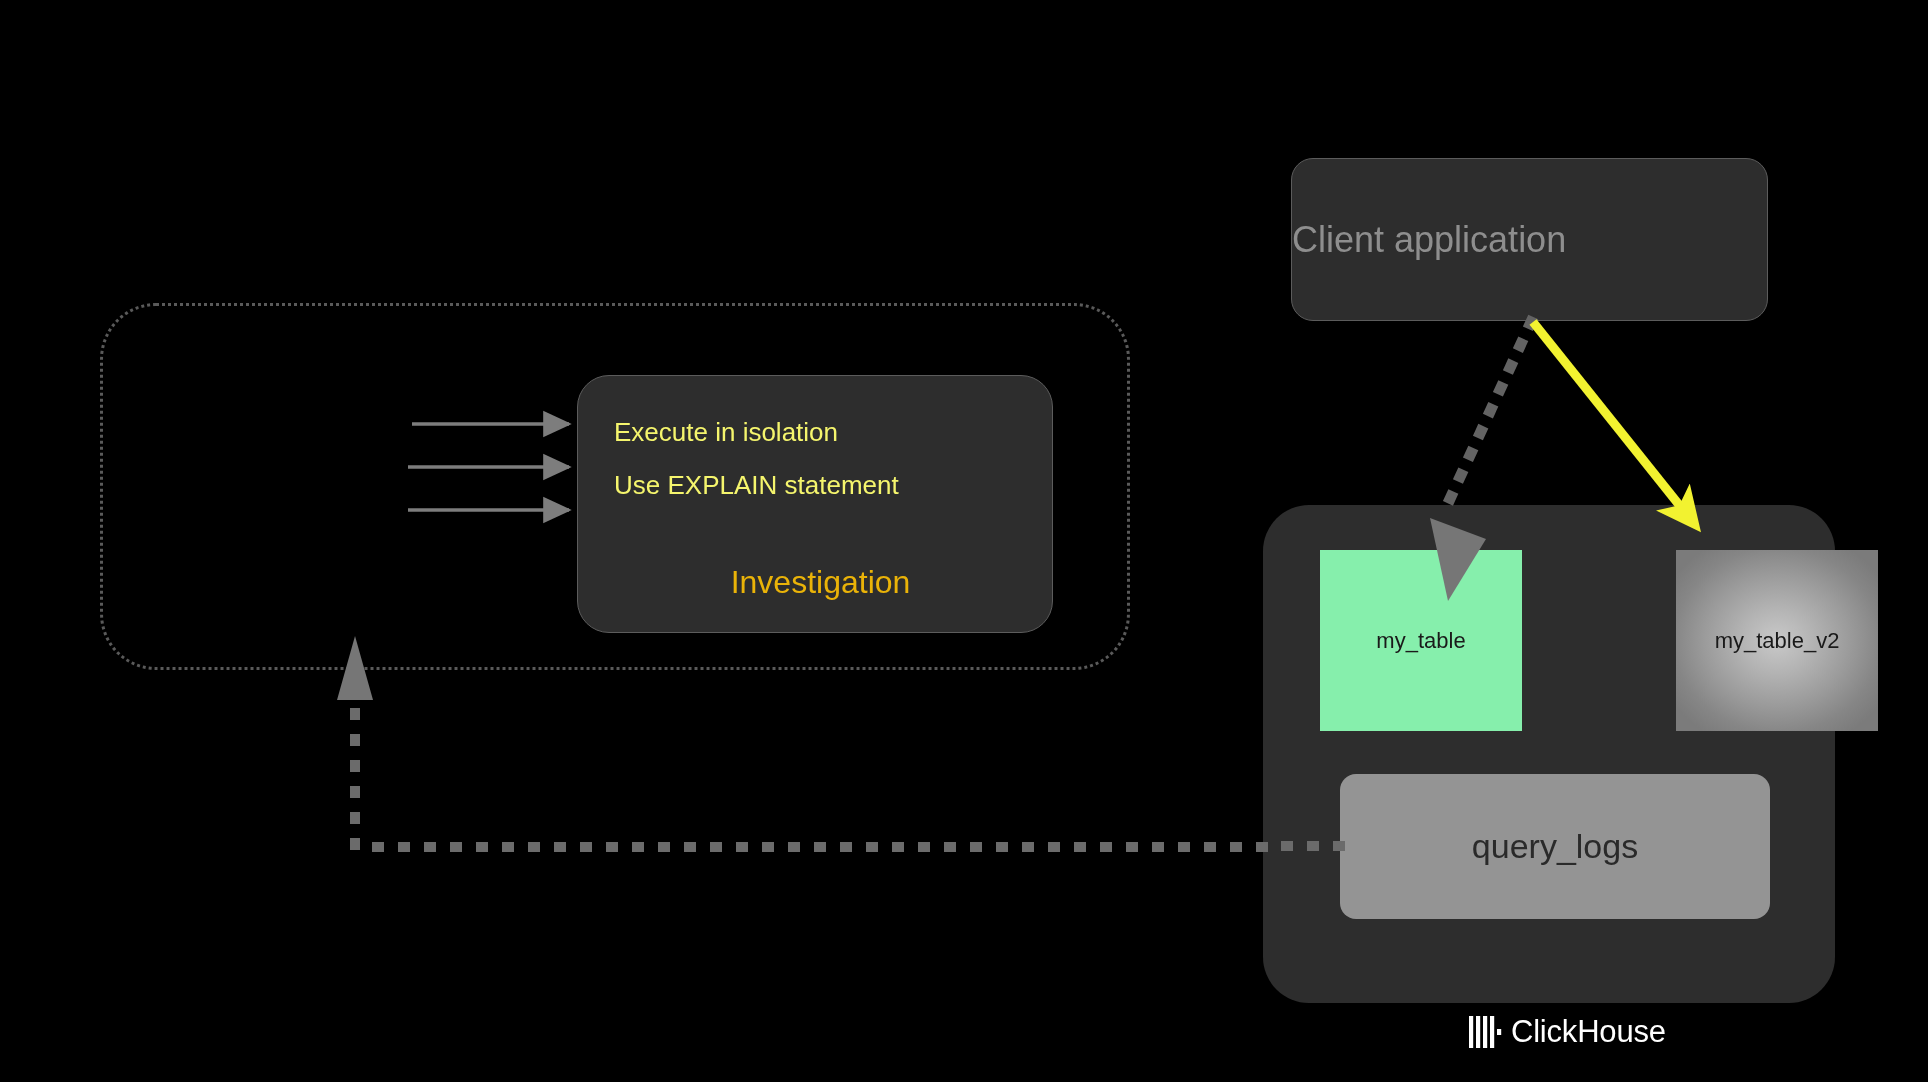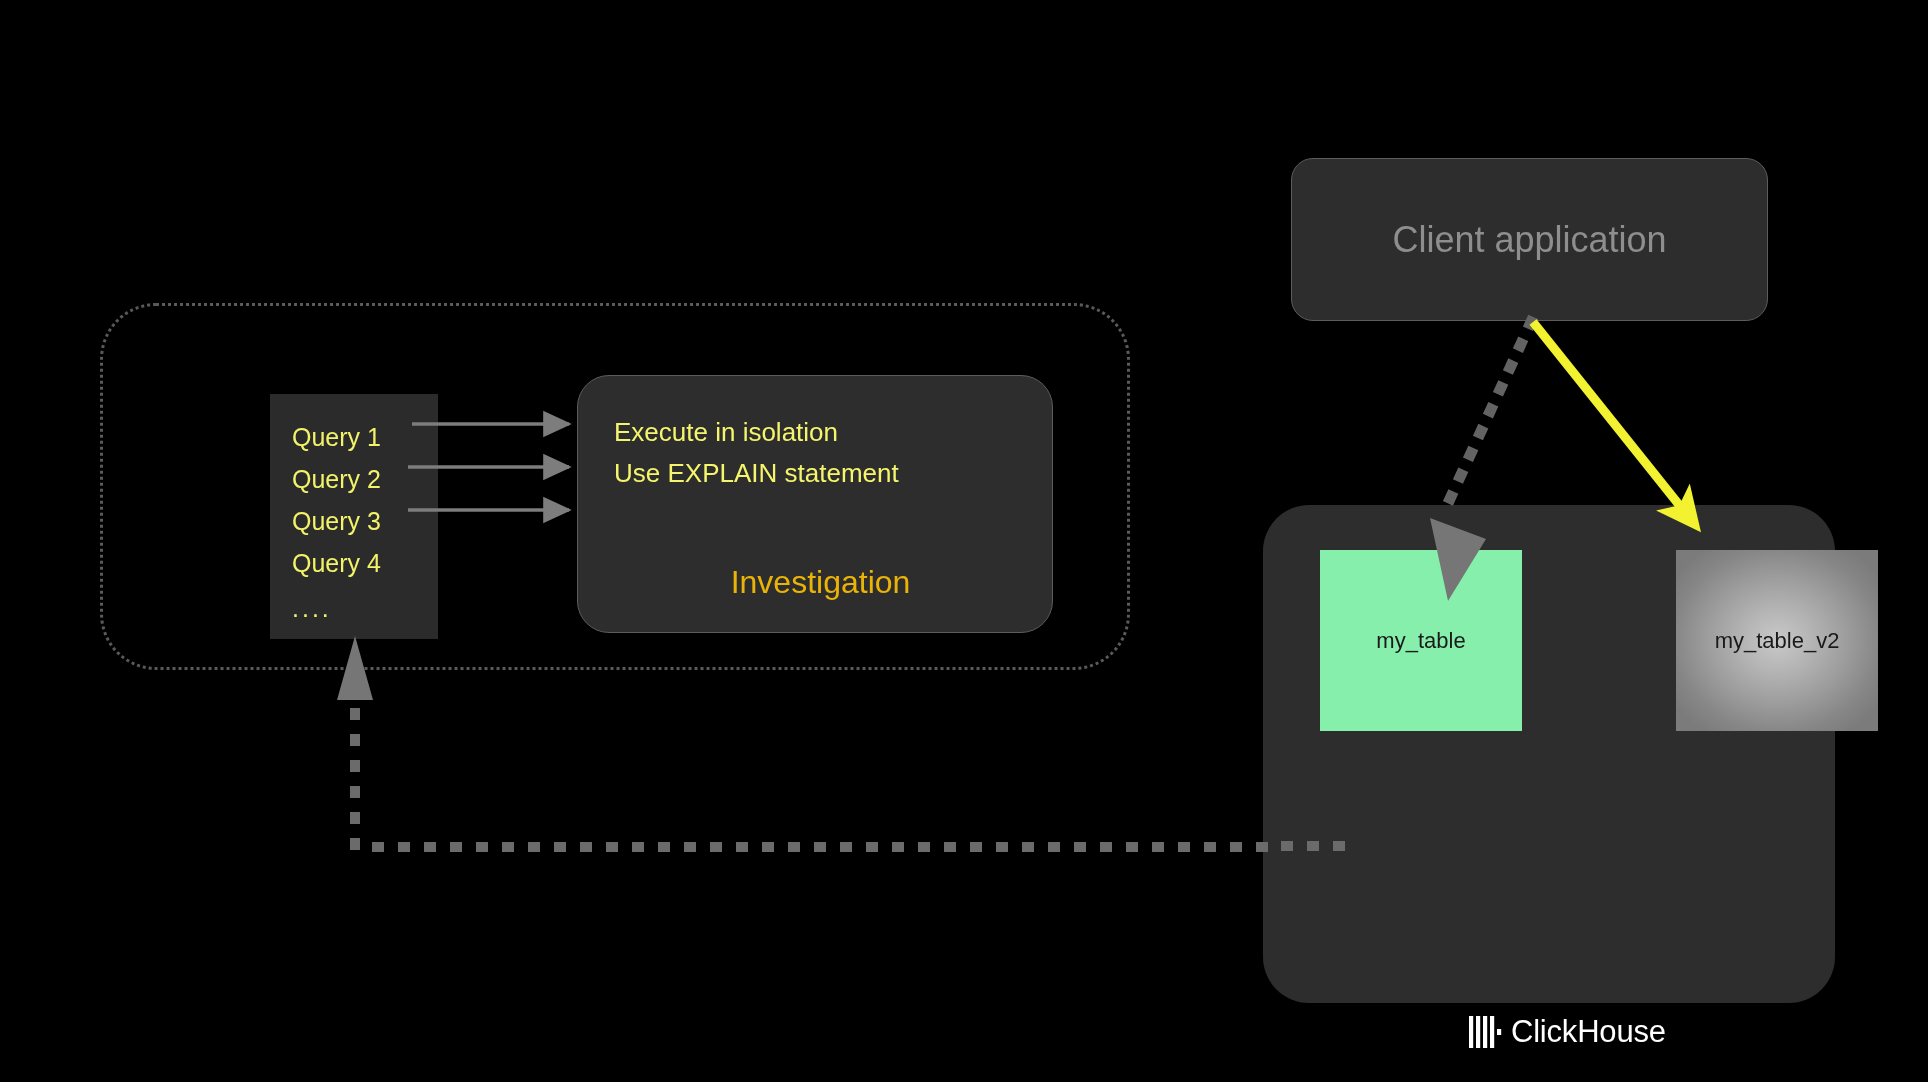--- a/index.html
+++ b/index.html
@@ -68,21 +68,21 @@
     top: 37px;
     width: 420px;
   }
   .inv-line {
     color: #f5f56d;
     font-size: 26px;
     line-height: 39px;
     white-space: nowrap;
   }
   .inv-line.gap {
-    margin-top: 2px;
+    margin-top: 14px;
   }
   .inv-title {
     position: absolute;
     left: 0;
     right: 0;
     top: 188px;
     text-align: center;
     color: #eab308;
     font-size: 32px;
     margin-left: 11px;
@@ -94,21 +94,21 @@
     left: 1291px;
     top: 158px;
     width: 477px;
     height: 163px;
     background: #2d2d2d;
     border: 1px solid #5c5c5c;
     border-radius: 22px;
     box-sizing: border-box;
     display: flex;
     align-items: center;
-    justify-content: center;
+    justify-content: flex-start;
   }
   .client-label {
     color: #8e8e8e;
     font-size: 36px;
   }
 
   
   .ch-box {
     position: absolute;
     left: 1263px;
@@ -186,27 +186,20 @@
     pointer-events: none;
   }
 </style>
 </head>
 <body>
 
 <div id="stage">
 
   <div class="dashed-group"></div>
 
-  <div class="queries-box">
-    <div class="query-item">Query 1</div>
-    <div class="query-item">Query 2</div>
-    <div class="query-item">Query 3</div>
-    <div class="query-item">Query 4</div>
-    <div class="query-item ellipsis">....</div>
-  </div>
 
   <div class="investigation-box">
     <div class="inv-lines">
       <div class="inv-line">Execute in isolation</div>
       <div class="inv-line gap">Use EXPLAIN statement</div>
     </div>
     <div class="inv-title">Investigation</div>
   </div>
 
   <div class="client-box">
@@ -216,20 +209,23 @@
   <div class="ch-box"></div>
 
   <div class="table-box table-my">
     <span class="tbl-label">my_table</span>
   </div>
 
   <div class="table-box table-v2">
     <span class="tbl-label">my_table_v2</span>
   </div>
 
+  <div class="query-logs-box">
+    <span class="query-logs-label">query_logs</span>
+  </div>
 
   <div class="ch-logo">
     <svg class="ch-logo-mark" width="33" height="32" viewBox="0 0 33 32">
       <rect x="0" y="0" width="4.2" height="32" fill="#ffffff"></rect>
       <rect x="7" y="0" width="4.2" height="32" fill="#ffffff"></rect>
       <rect x="14" y="0" width="4.2" height="32" fill="#ffffff"></rect>
       <rect x="21" y="0" width="4.2" height="32" fill="#ffffff"></rect>
       <rect x="28" y="13" width="4.2" height="6" fill="#ffffff"></rect>
     </svg>
     <span class="ch-logo-text">ClickHouse</span>

